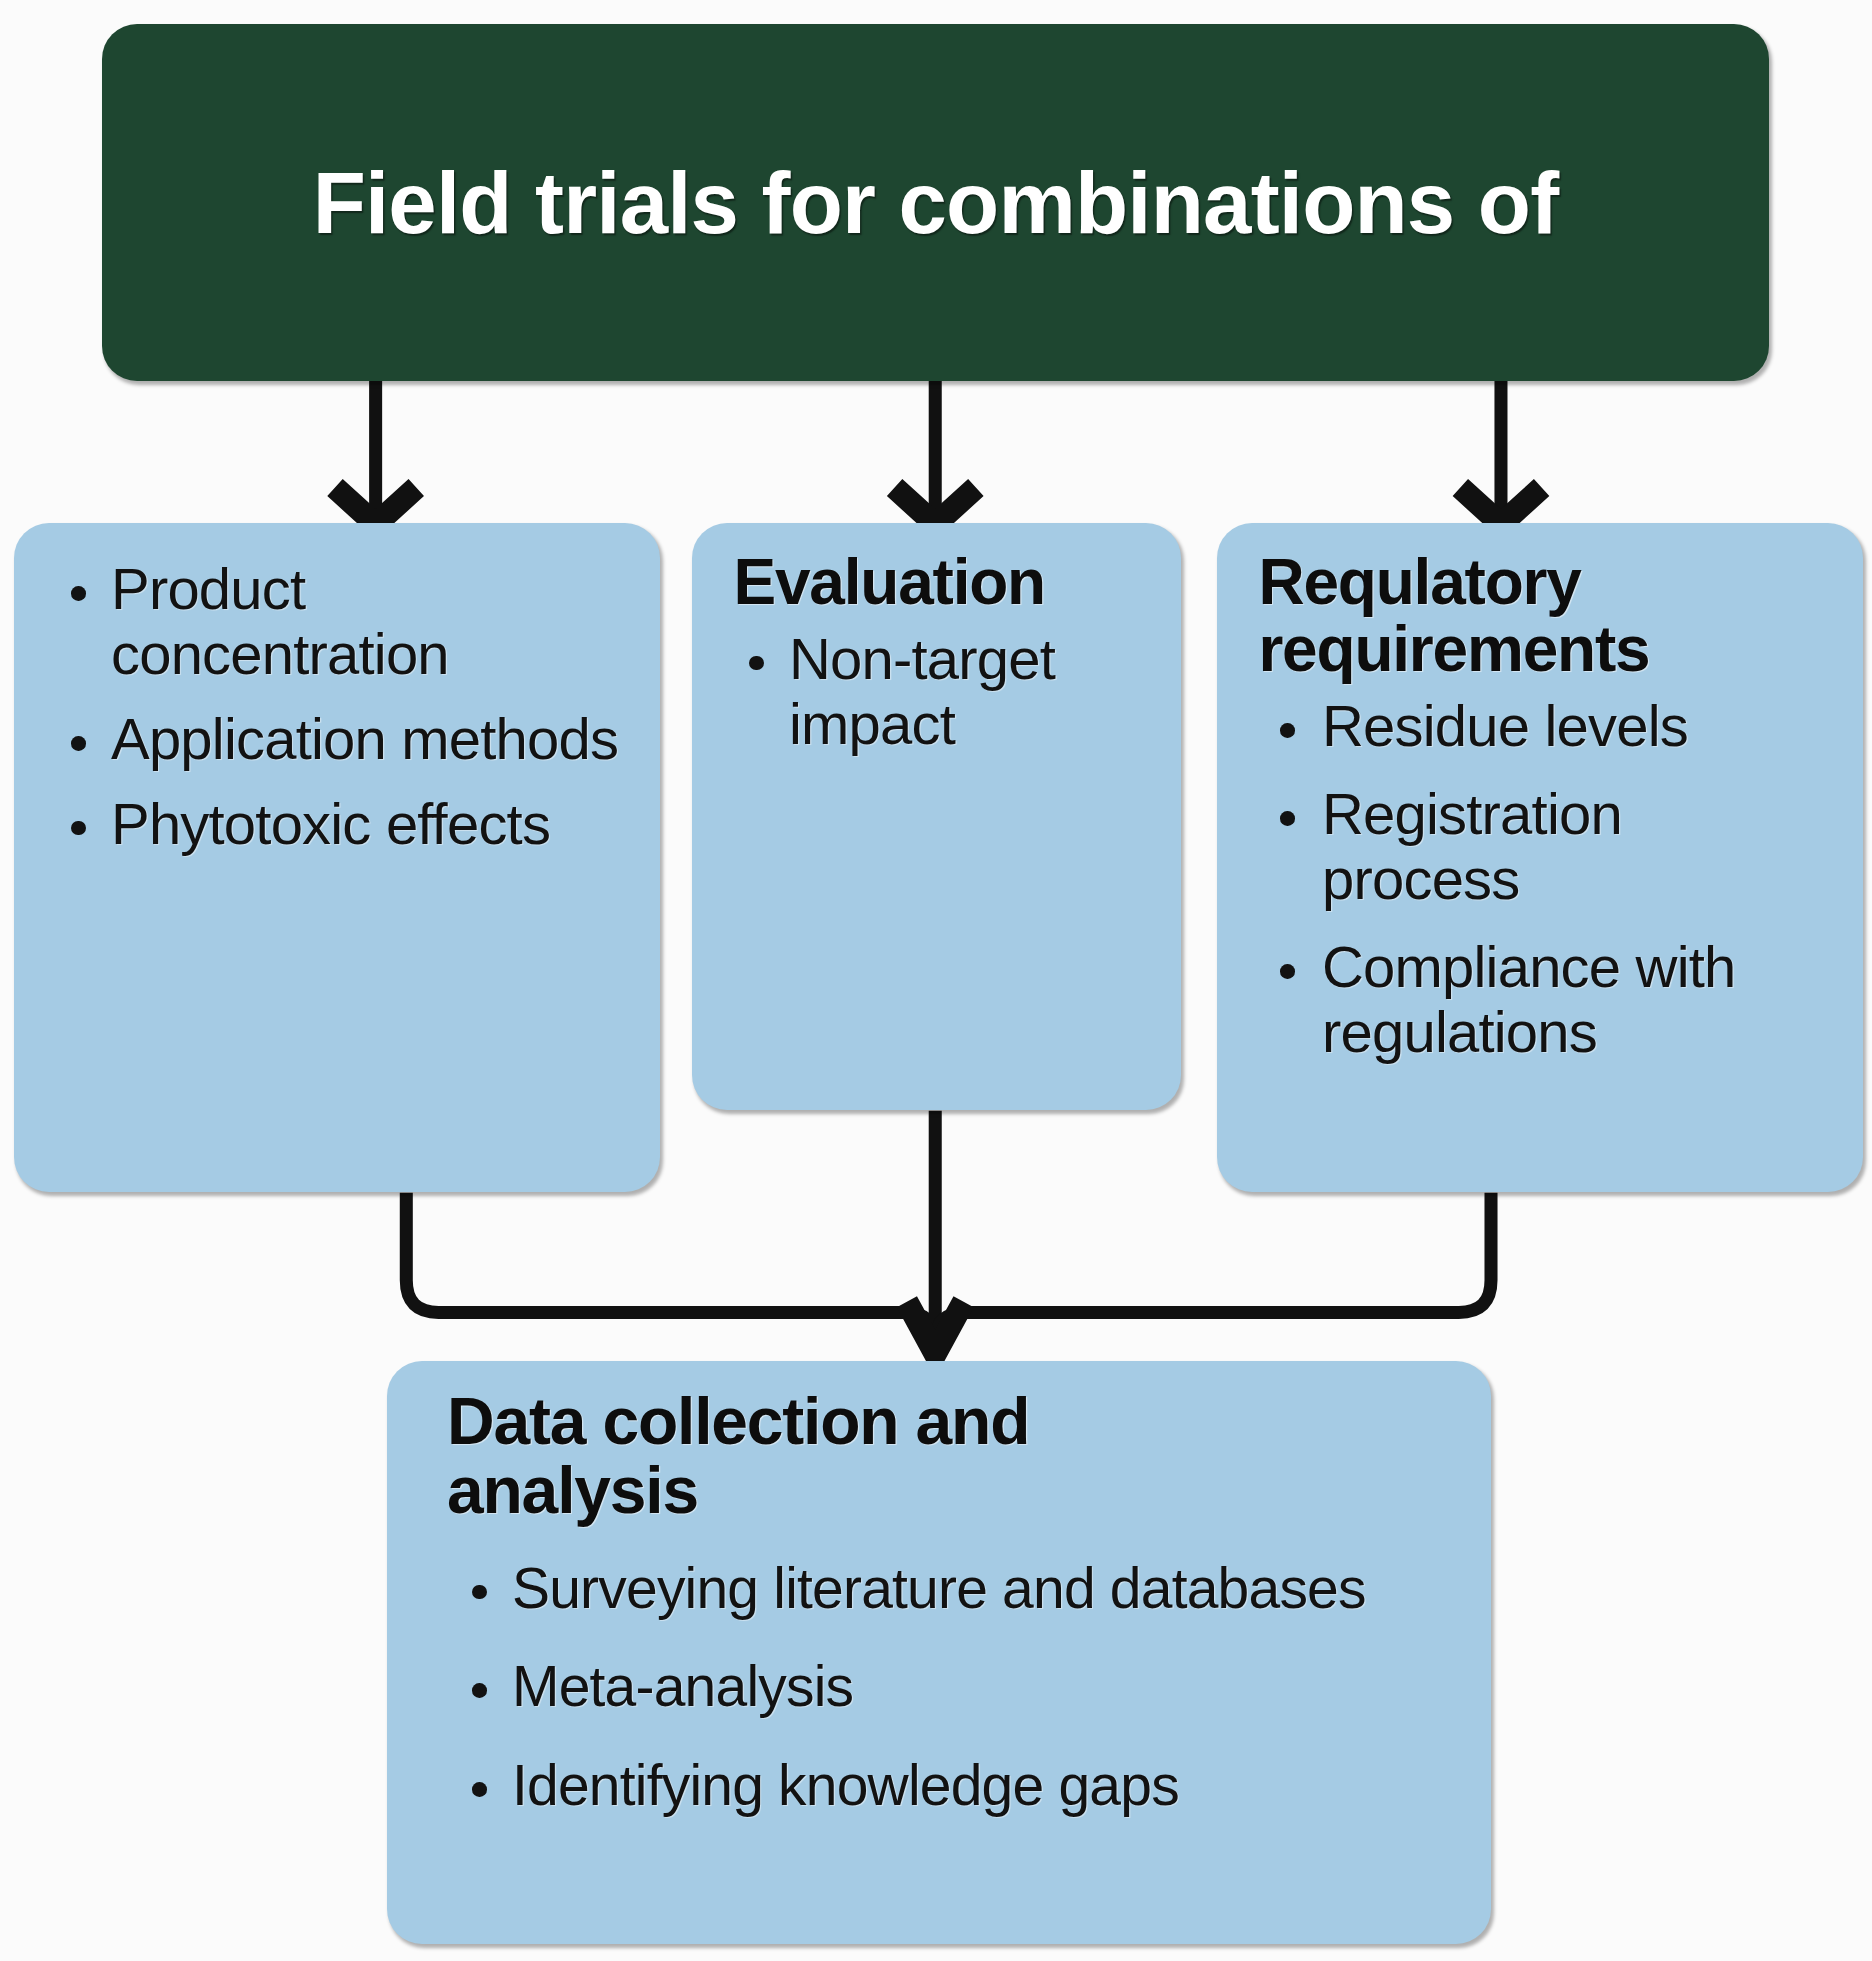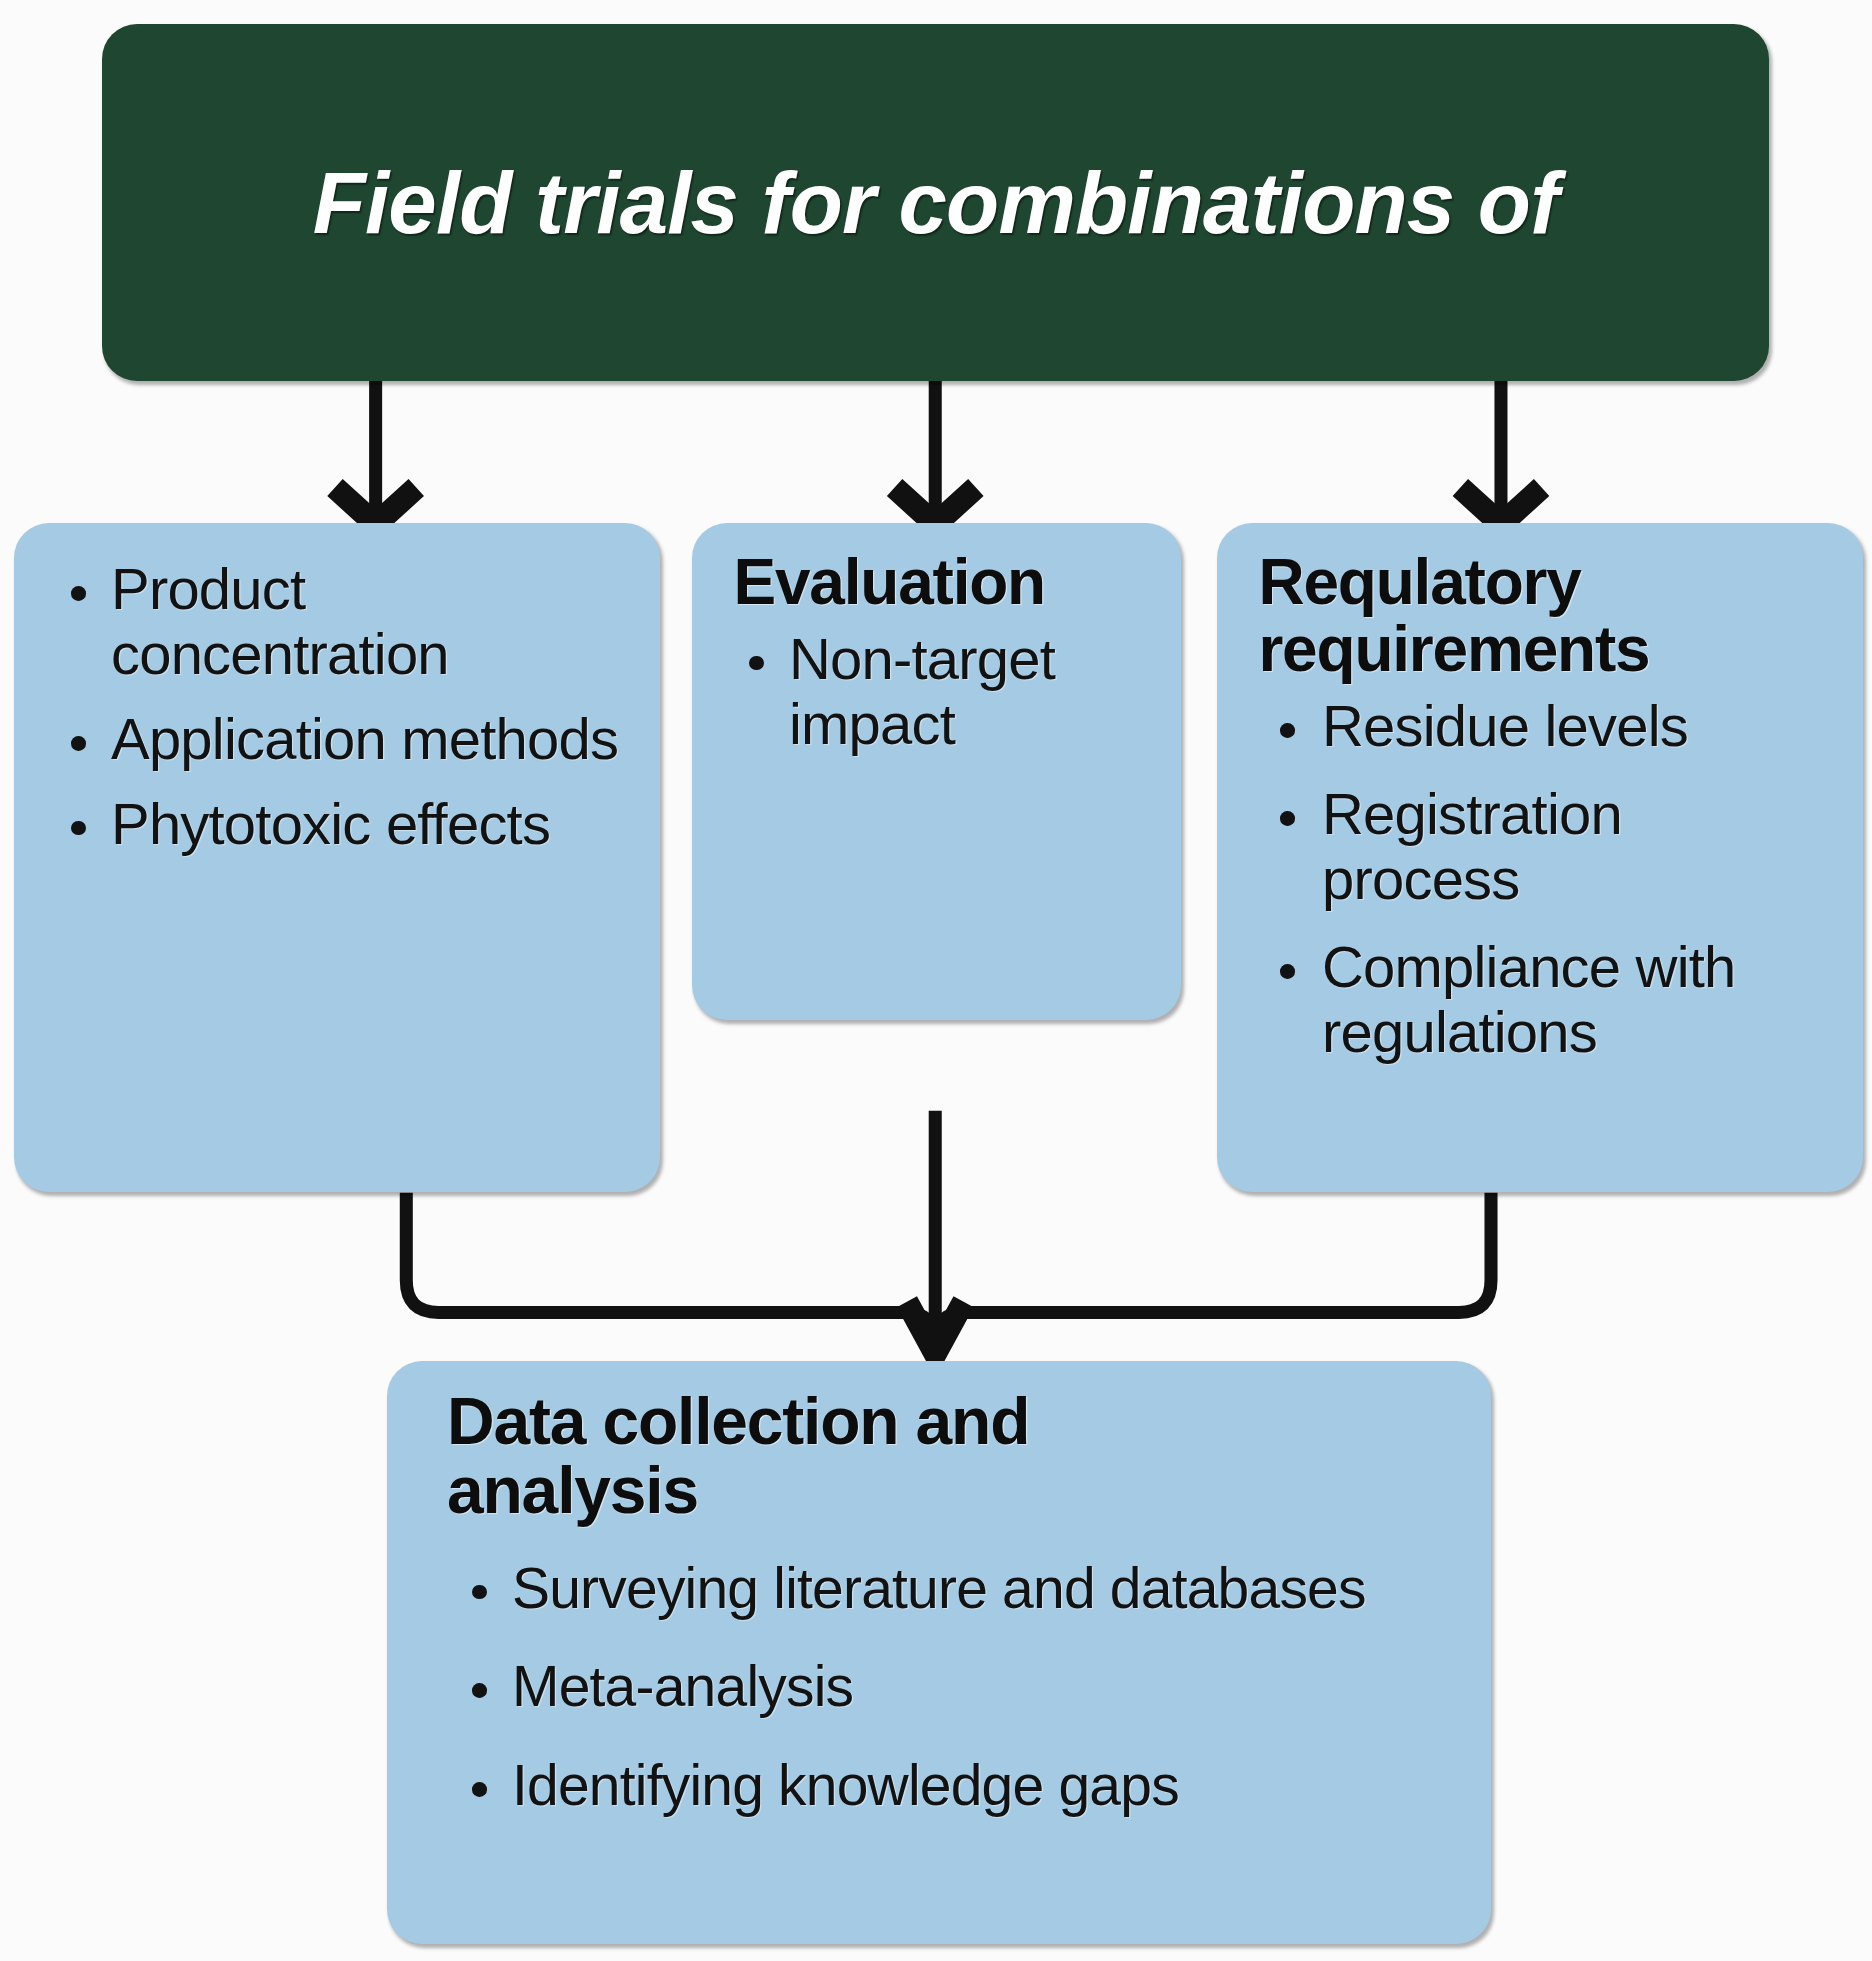--- a/index.html
+++ b/index.html
@@ -43,40 +43,39 @@
   #header-node {
     left: 102px;
     top: 24px;
     width: 1667px;
     height: 357px;
     background: #1e4630;
     display: flex;
     align-items: center;
     justify-content: center;
     padding: 0 31px;
-    font-style: italic;
   }
   #header-node .title {
     color: #ffffff;
     font-size: 87px;
     line-height: 1.23;
     font-weight: 700;
     text-align: center;
     letter-spacing: -0.8px;
     text-shadow: 1.5px 1.5px 1.5px rgba(0,0,0,0.45);
   }
 
   
   .blue {
     background: #a5cbe4;
     padding: 26px 23px 15.3px 23px;
   }
 
   #node-optimization { left: 14px;   top: 523px;  width: 646px;  height: 669px; }
-  #node-evaluation   { left: 692px;  top: 523px;  width: 489px;  height: 497px; }
+  #node-evaluation   { left: 692px;  top: 523px;  width: 489px;  height: 587px; }
   #node-regulatory   { left: 1217px; top: 523px;  width: 646px;  height: 669px; }
   #node-data         { left: 387px;  top: 1361px; width: 1104px; height: 583px; }
 
   .node-heading {
     font-size: 64px;
     font-weight: 700;
     color: #0d0d0d;
     line-height: 1.05;
     letter-spacing: -1.2px;
     margin: 0 0 10.7px 0;

